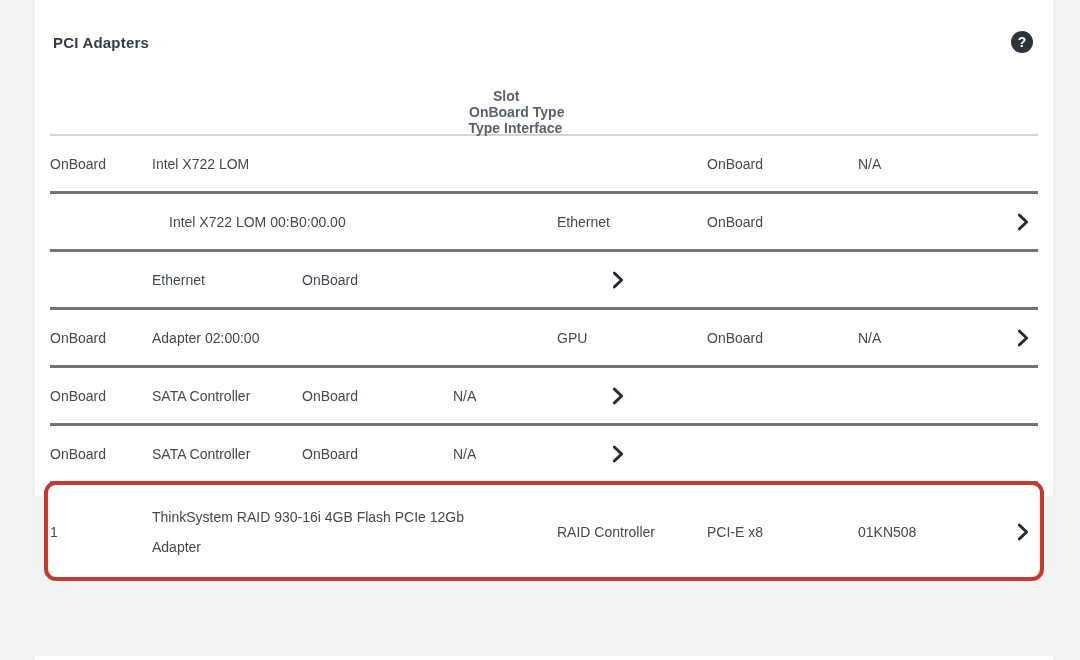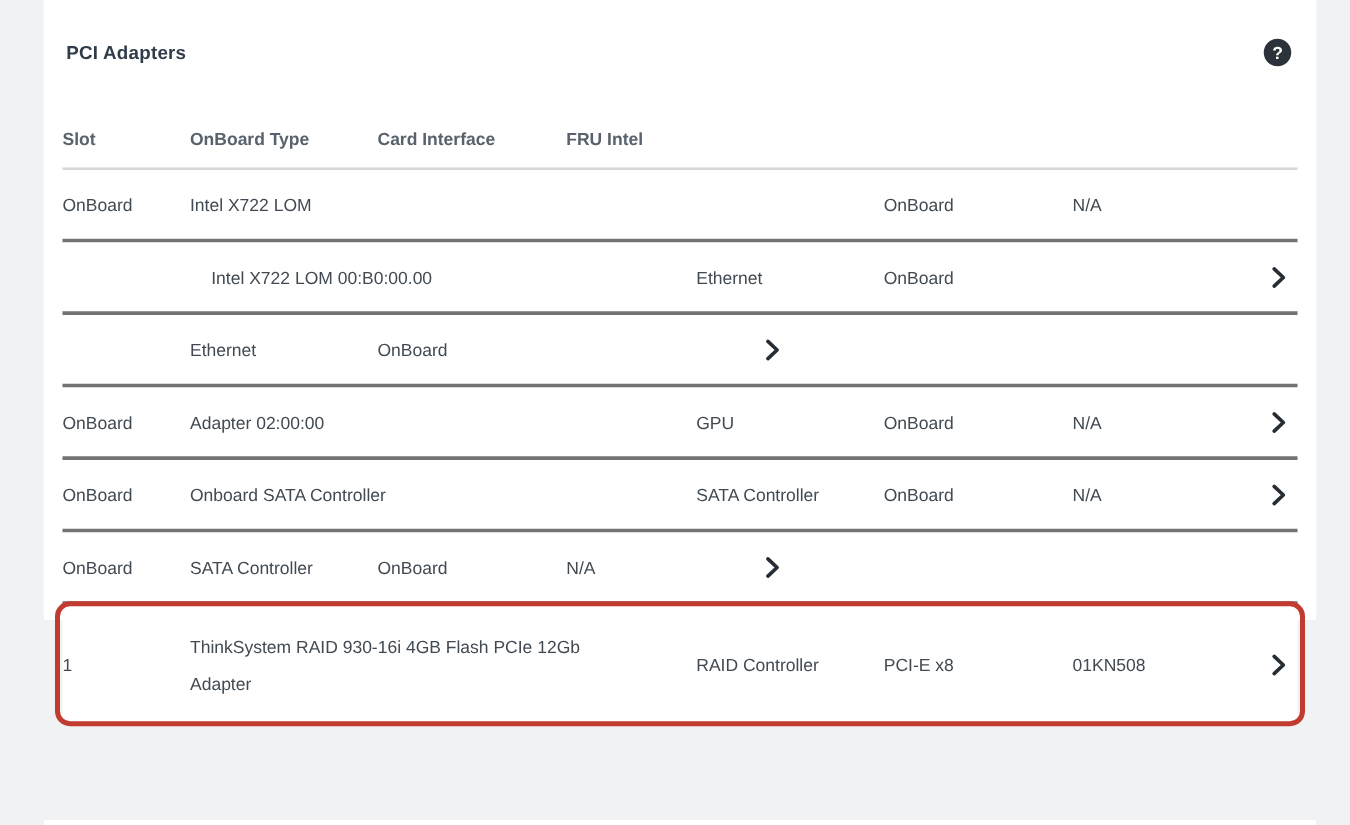--- a/index.html
+++ b/index.html
@@ -56,20 +56,21 @@
   .table { padding: 0 15px; }
   .thead {
     display: flex;
     align-items: center;
     margin-top: 28px;
     height: 48px;
     border-bottom: 2px solid #d5d6d8;
     font-size: 14px;
     font-weight: bold;
     color: #59626c;
+    flex-direction: column;
   }
   .row {
     display: flex;
     align-items: center;
     height: 58px;
     border-bottom: 3px solid #737373;
     font-size: 14px;
     color: #414a52;
     position: relative;
     background: #ffffff;
@@ -119,21 +120,21 @@
 <div class="card">
   <div class="card-header">
     <span class="card-title">PCI Adapters</span>
     <span class="help-icon">?</span>
   </div>
 
   <div class="table">
     <div class="thead">
       <div class="c-slot">Slot</div>
       <div class="c-type">OnBoard Type</div>
-      <div class="c-card">Card Interface</div>
+      <div class="c-card">Type Interface</div>
       <div class="c-fru">FRU Intel</div>
       <div class="c-chevron"></div>
     </div>
     <div class="tbody">
         <div class="row">
 
     <div class="c-slot">OnBoard</div>
     <div class="c-device">Intel X722 LOM</div>
     <div class="c-type"></div>
     <div class="c-card">OnBoard</div>
@@ -186,21 +187,20 @@
       <span class="chevron-icon">
         <svg width="22" height="22" viewBox="0 0 24 24" fill="none">
           <path d="M8 4.5 L16 12 L8 19.5" stroke="#262d35" stroke-width="3.2" stroke-linecap="round" stroke-linejoin="round"></path>
         </svg>
       </span>
     </div>
   </div>
         <div class="row">
 
     <div class="c-slot">OnBoard</div>
-    <div class="c-device">Onboard SATA Controller</div>
     <div class="c-type">SATA Controller</div>
     <div class="c-card">OnBoard</div>
     <div class="c-fru">N/A</div>
     <div class="c-chevron">
       <span class="chevron-icon">
         <svg width="22" height="22" viewBox="0 0 24 24" fill="none">
           <path d="M8 4.5 L16 12 L8 19.5" stroke="#262d35" stroke-width="3.2" stroke-linecap="round" stroke-linejoin="round"></path>
         </svg>
       </span>
     </div>

